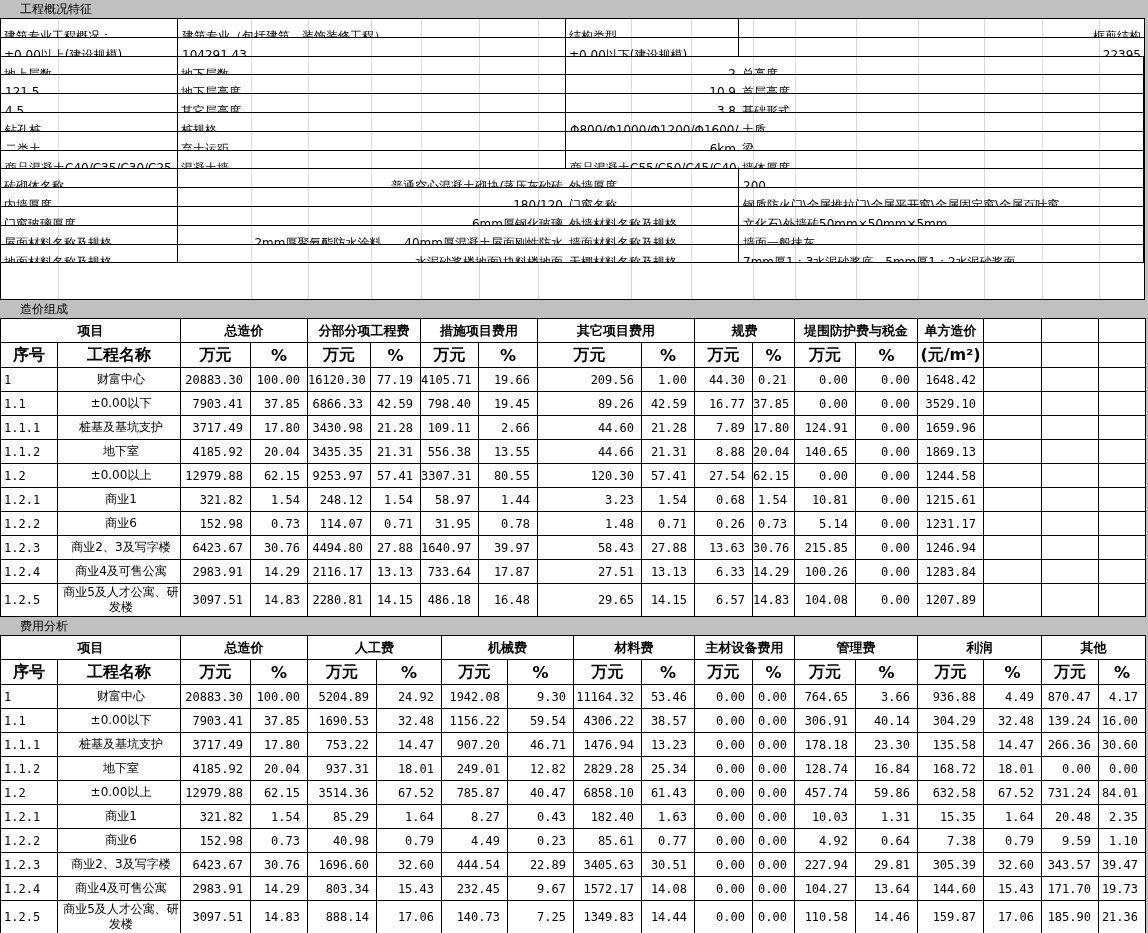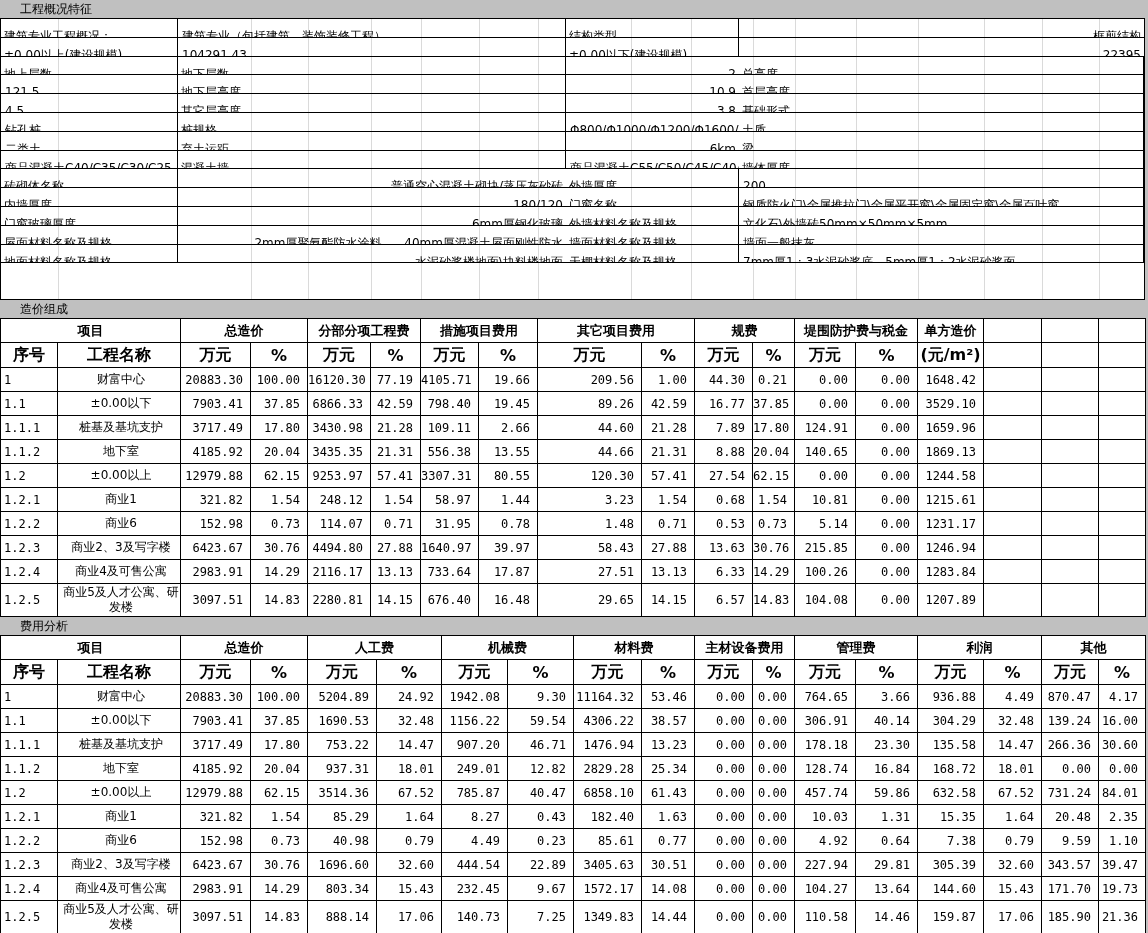--- a/index.html
+++ b/index.html
@@ -321,21 +321,21 @@
         <td class="sn">1.2.2</td>
         <td class="name">商业6</td>
         <td class="num">152.98</td>
         <td class="num">0.73</td>
         <td class="num">114.07</td>
         <td class="num">0.71</td>
         <td class="num">31.95</td>
         <td class="num">0.78</td>
         <td class="num">1.48</td>
         <td class="num">0.71</td>
-        <td class="num">0.53</td>
+        <td class="num">0.26</td>
         <td class="num">0.73</td>
         <td class="num">5.14</td>
         <td class="num">0.00</td>
         <td class="num">1231.17</td>
         <td></td>
         <td></td>
         <td></td>
       </tr>
       <tr>
         <td class="sn">1.2.3</td>
@@ -377,21 +377,21 @@
         <td></td>
         <td></td>
       </tr>
       <tr class="tall">
         <td class="sn">1.2.5</td>
         <td class="name">商业5及人才公寓、研发楼</td>
         <td class="num">3097.51</td>
         <td class="num">14.83</td>
         <td class="num">2280.81</td>
         <td class="num">14.15</td>
-        <td class="num">676.40</td>
+        <td class="num">486.18</td>
         <td class="num">16.48</td>
         <td class="num">29.65</td>
         <td class="num">14.15</td>
         <td class="num">6.57</td>
         <td class="num">14.83</td>
         <td class="num">104.08</td>
         <td class="num">0.00</td>
         <td class="num">1207.89</td>
         <td></td>
         <td></td>

